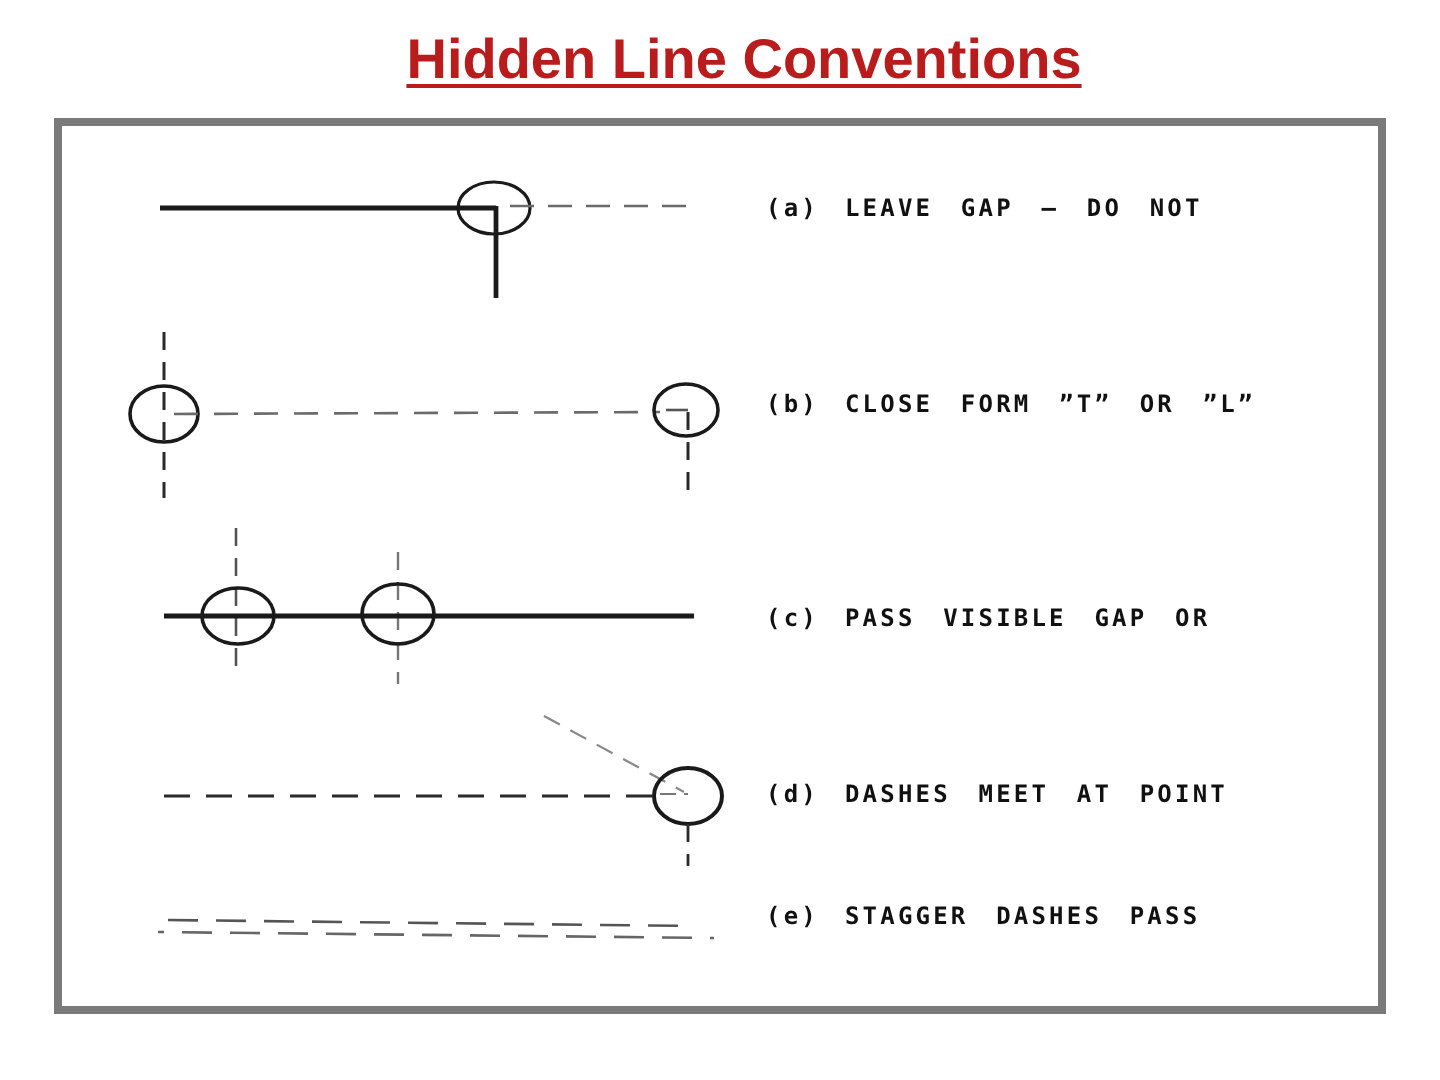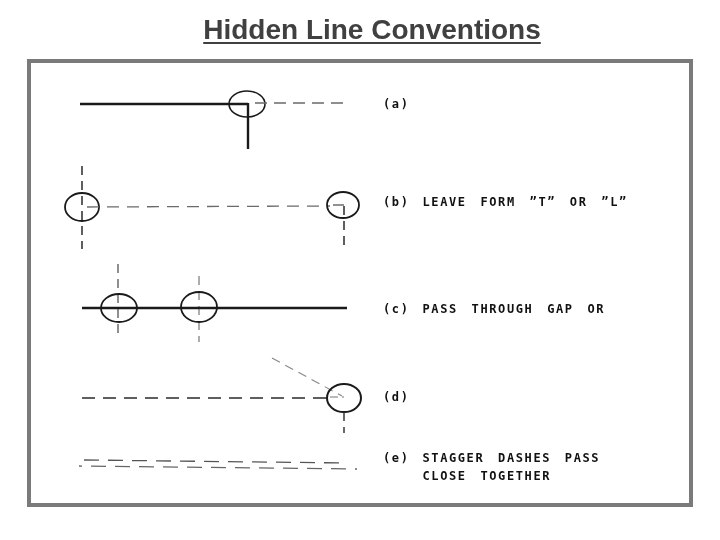--- a/index.html
+++ b/index.html
@@ -61,21 +61,21 @@
   .note-b { top: 193px; }
   .note-c { top: 300px; }
   .note-d { top: 388px; }
   .note-e { top: 449px; }
 </style>
 </head>
 <body>
 
 <div class="slide">
 
-  <h1 class="title" style="color: #404040;">Hidden Line Conventions</h1>
+  <h1 class="title" style="color: #b91c1c;">Hidden Line Conventions</h1>
 
   <div class="panel" style="border-color: rgb(122, 122, 122);"></div>
 
   <svg class="drawings" viewBox="0 0 720 540" xmlns="http://www.w3.org/2000/svg">
 
     <g fill="none">
       <line x1="80" y1="104" x2="248" y2="104" stroke="#1a1a1a" stroke-width="2.6"></line>
       <line x1="248" y1="103" x2="248" y2="149" stroke="#1a1a1a" stroke-width="2.4"></line>
       <ellipse cx="247" cy="104" rx="18" ry="13" stroke="#1a1a1a" stroke-width="1.6"></ellipse>
       <line x1="255" y1="103" x2="344" y2="103" stroke="#6a6a6a" stroke-width="1.3" stroke-dasharray="12 7"></line>
@@ -108,42 +108,45 @@
 
     <g fill="none">
       <line x1="84" y1="460" x2="347" y2="463" stroke="#555" stroke-width="1.3" stroke-dasharray="15 9"></line>
       <line x1="79" y1="466" x2="357" y2="469" stroke="#666" stroke-width="1.3" stroke-dasharray="15 9" stroke-dashoffset="12"></line>
     </g>
   </svg>
 
   <div class="note note-a">
     <span class="note-label">(a)</span>
     <span class="note-text">
+      <div>LEAVE GAP — DO NOT</div>
     </span>
   </div>
 
   <div class="note note-b">
     <span class="note-label">(b)</span>
     <span class="note-text">
-      <div>LEAVE FORM ”T” OR ”L”</div>
+      <div>CLOSE FORM ”T” OR ”L”</div>
     </span>
   </div>
 
   <div class="note note-c">
     <span class="note-label">(c)</span>
     <span class="note-text">
-      <div>PASS THROUGH GAP OR</div>
+      <div>PASS VISIBLE GAP OR</div>
     </span>
   </div>
 
   <div class="note note-d">
     <span class="note-label">(d)</span>
+    <span class="note-text">
+      <div>DASHES MEET AT POINT</div>
+    </span>
   </div>
 
   <div class="note note-e">
     <span class="note-label">(e)</span>
     <span class="note-text">
       <div>STAGGER DASHES PASS</div>
-      <div>CLOSE TOGETHER</div>
     </span>
   </div>
 
 </div>
 
 </body></html>

